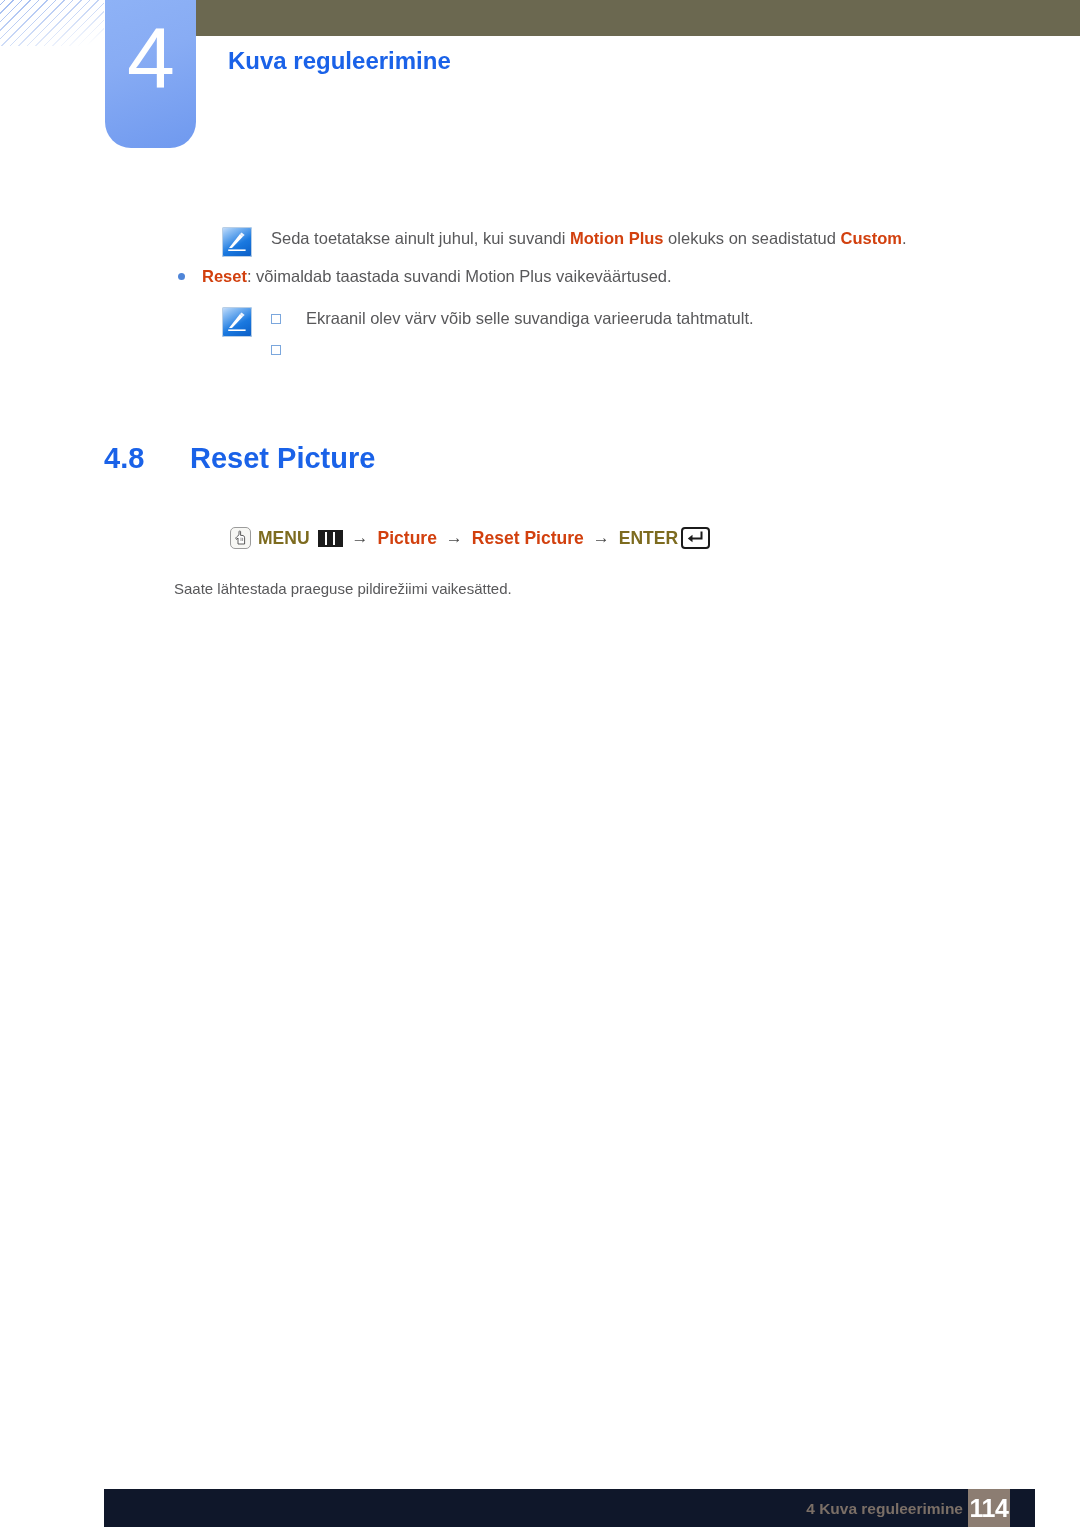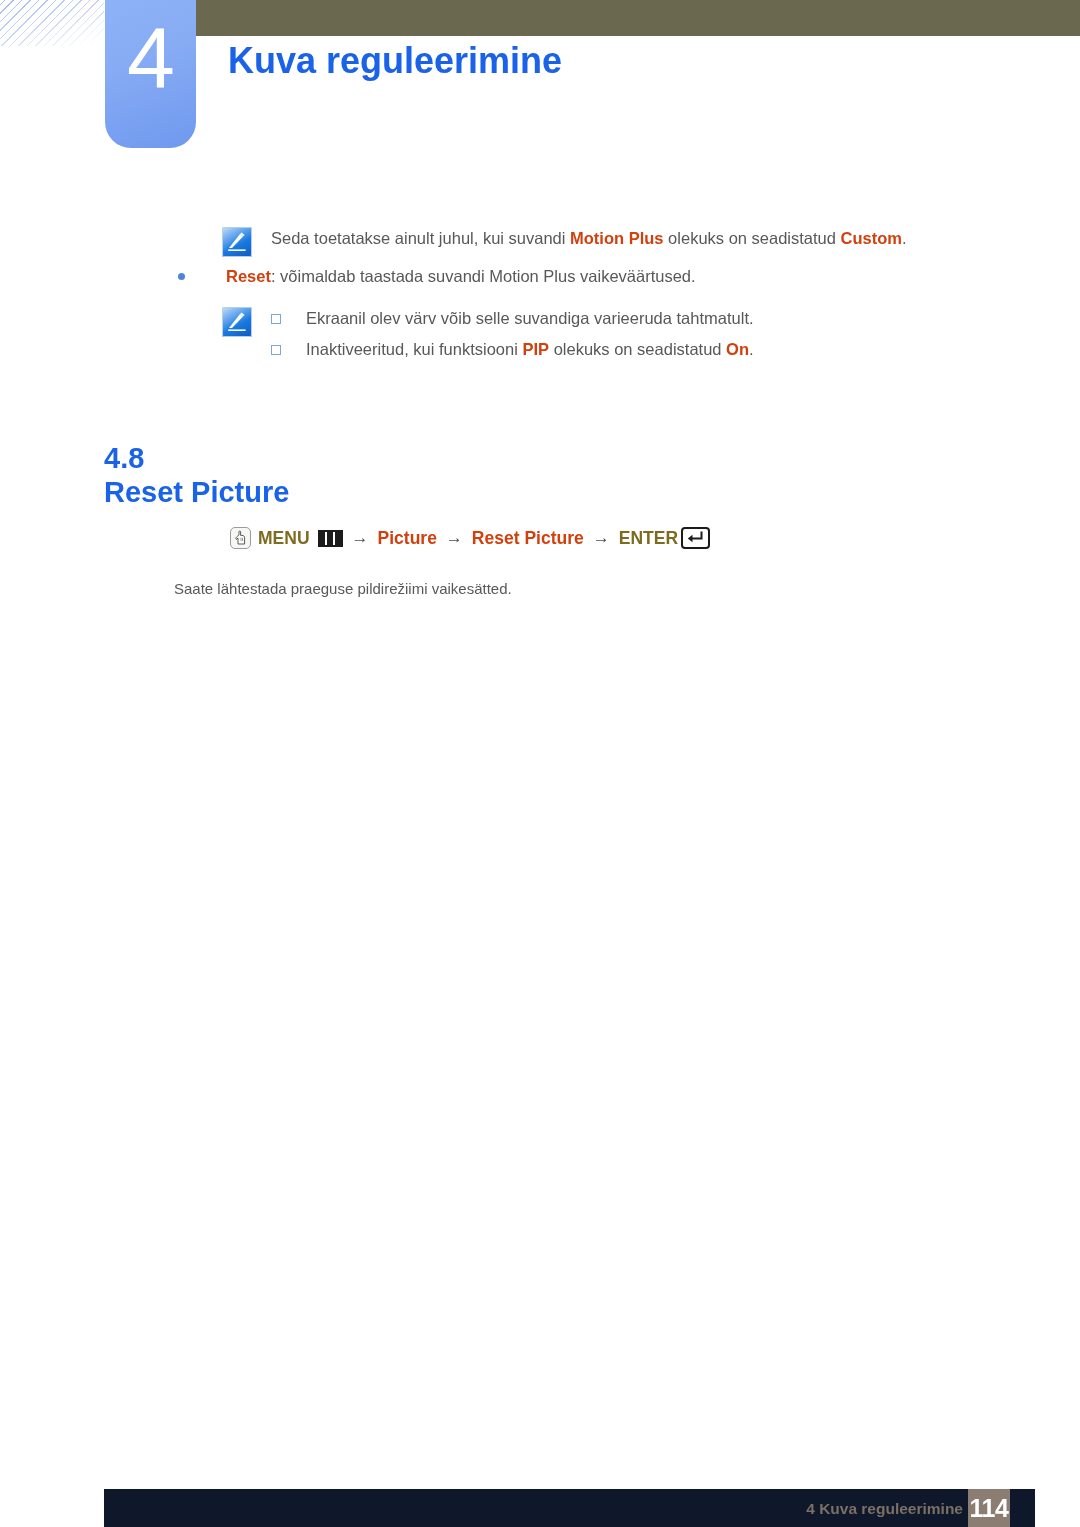--- a/index.html
+++ b/index.html
@@ -58,21 +58,21 @@
     font-size: 86px;
     line-height: 86px;
     color: #ffffff;
     font-weight: 400;
     letter-spacing: -1px;
   }
   .chapter-title {
     position: absolute;
     left: 228px;
     top: 40px;
-    font-size: 36px;
+    font-size: 24px;
     line-height: 42px;
     font-weight: bold;
     color: #1a62e8;
     white-space: nowrap;
   }
 
   
   .note-block {
     position: absolute;
     display: flex;
@@ -127,32 +127,31 @@
     align-items: flex-start;
   }
   .dot-bullet {
     width: 7px;
     height: 7px;
     flex: 0 0 7px;
     margin-top: 9px;
     border-radius: 50%;
     background: #4f85d8;
   }
-  .bullet-line .note-text { margin-left: 41px; }
+  .bullet-line .note-text { margin-left: 17px; }
 
   
   .section-head {
     position: absolute;
     left: 104px;
     top: 441px;
     display: flex;
     align-items: baseline;
     color: #1a62e8;
     font-weight: bold;
-    flex-direction: column;
   }
   .section-num {
     font-size: 29px;
     line-height: 34px;
     width: 86px;
   }
   .section-title {
     font-size: 29px;
     line-height: 34px;
     white-space: nowrap;
@@ -303,23 +302,20 @@
   </div>
   <div class="sub-list">
     <div class="sub-item">
       <div class="sq-bullet"></div>
       <div class="note-text">
         <span>Ekraanil olev värv võib selle suvandiga varieeruda tahtmatult.</span>
       </div>
     </div>
     <div class="sub-item">
       <div class="sq-bullet"></div>
-      <div class="note-text">
-        <span>Inaktiveeritud, kui funktsiooni </span><span class="hl">PIP</span><span> olekuks on seadistatud </span><span class="hl">On</span><span>.</span>
-      </div>
     </div>
   </div>
 </div>
 
 <div class="section-head">
   <div class="section-num">4.8</div>
   <div class="section-title">Reset Picture</div>
 </div>
 
 <div class="menu-path">

